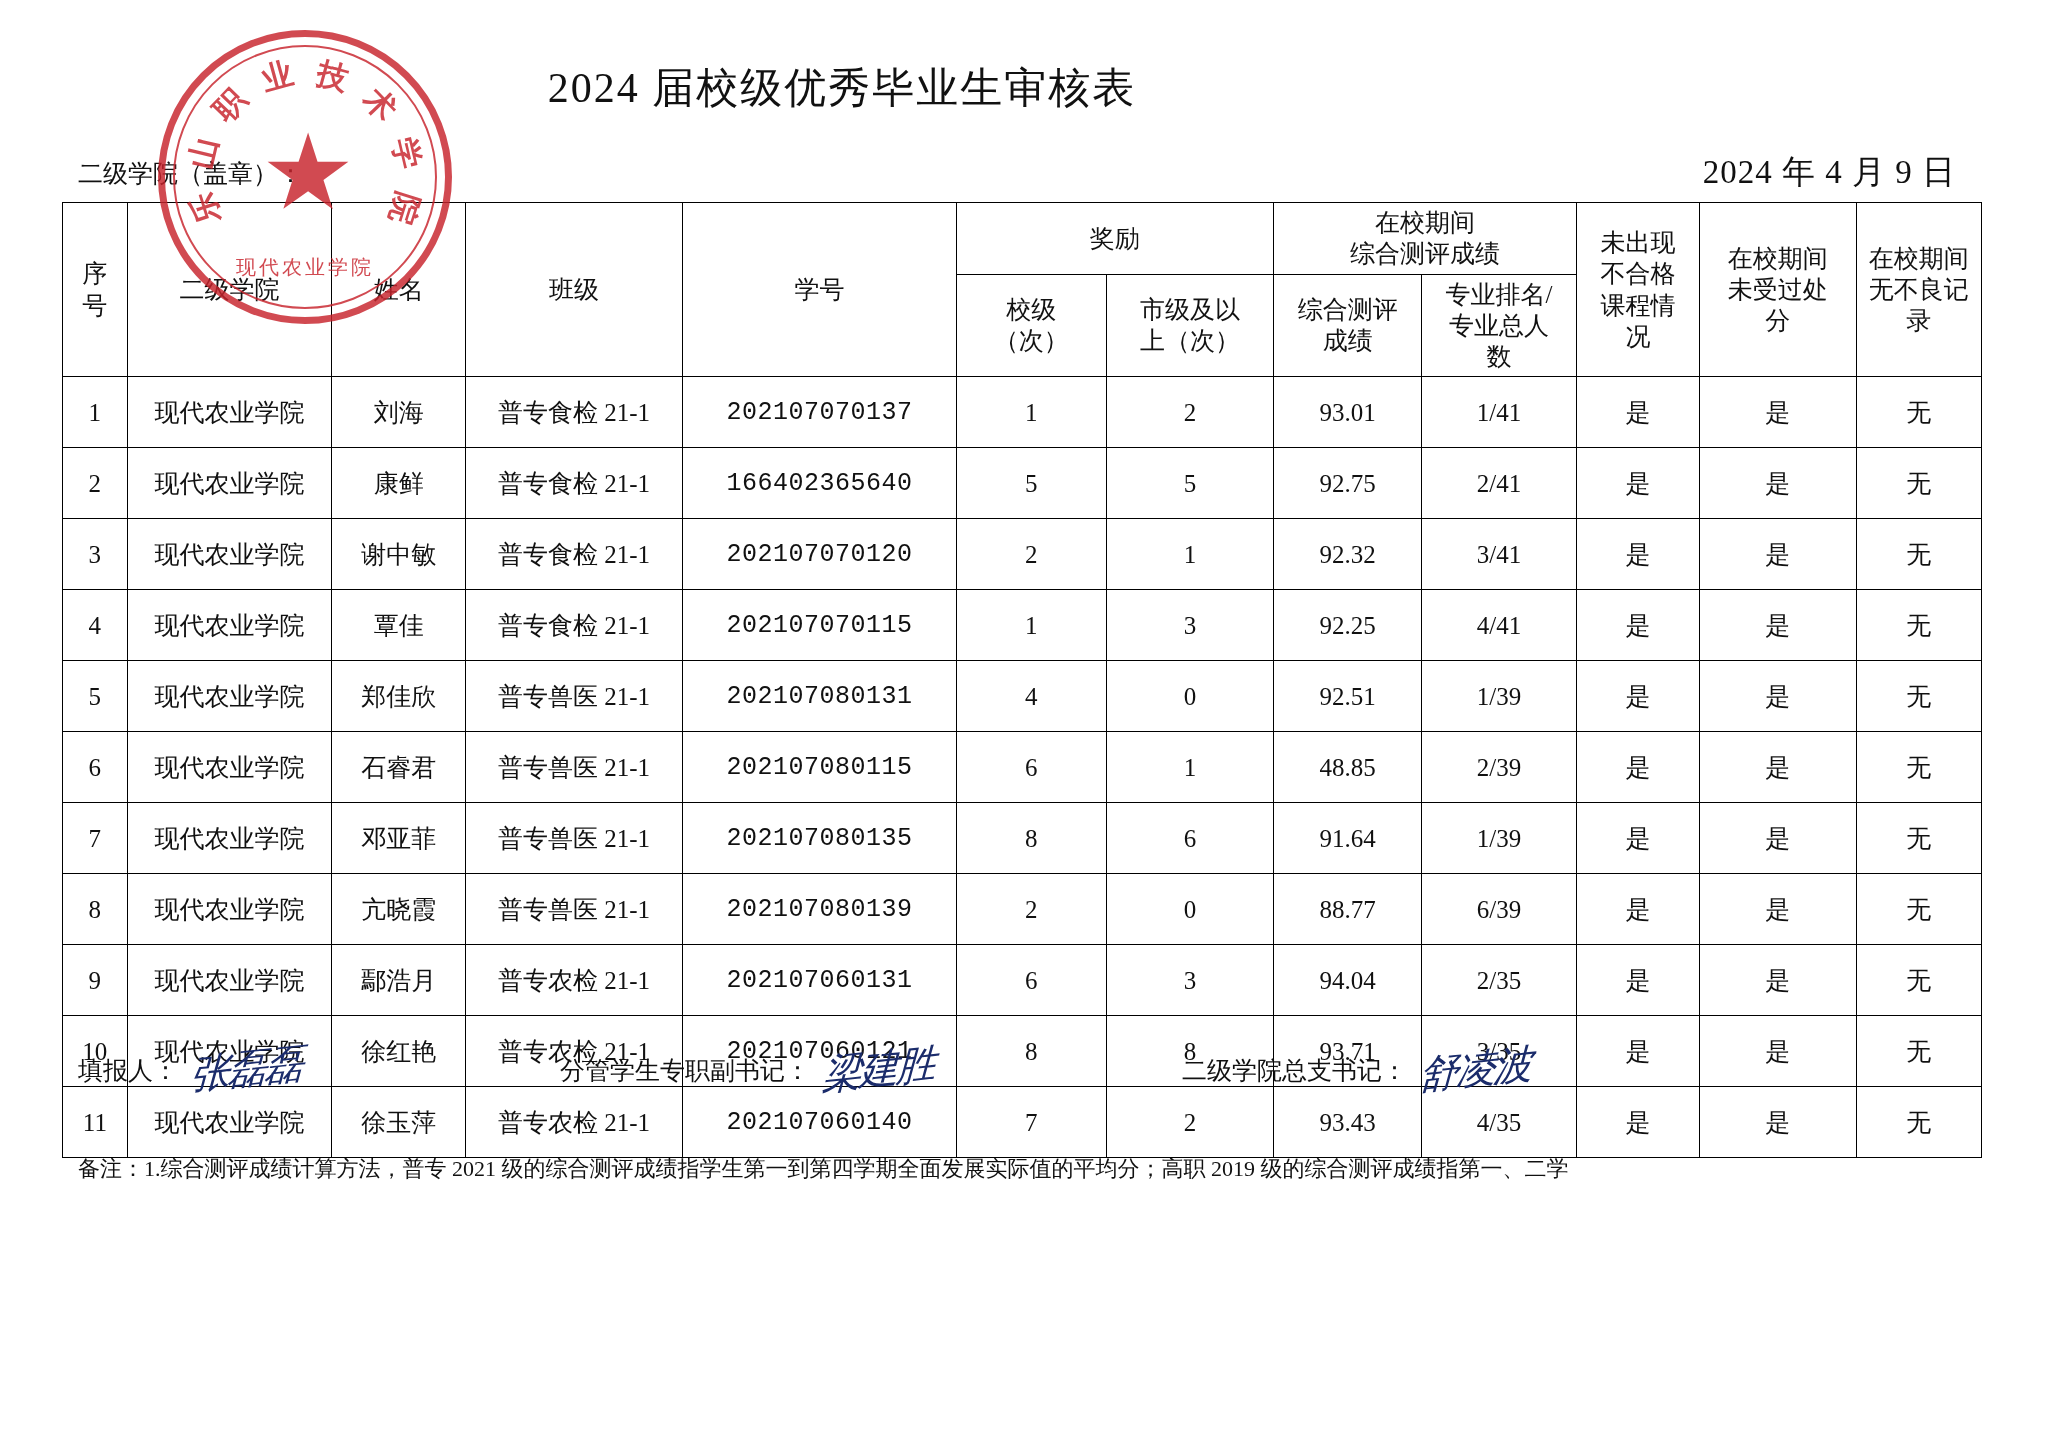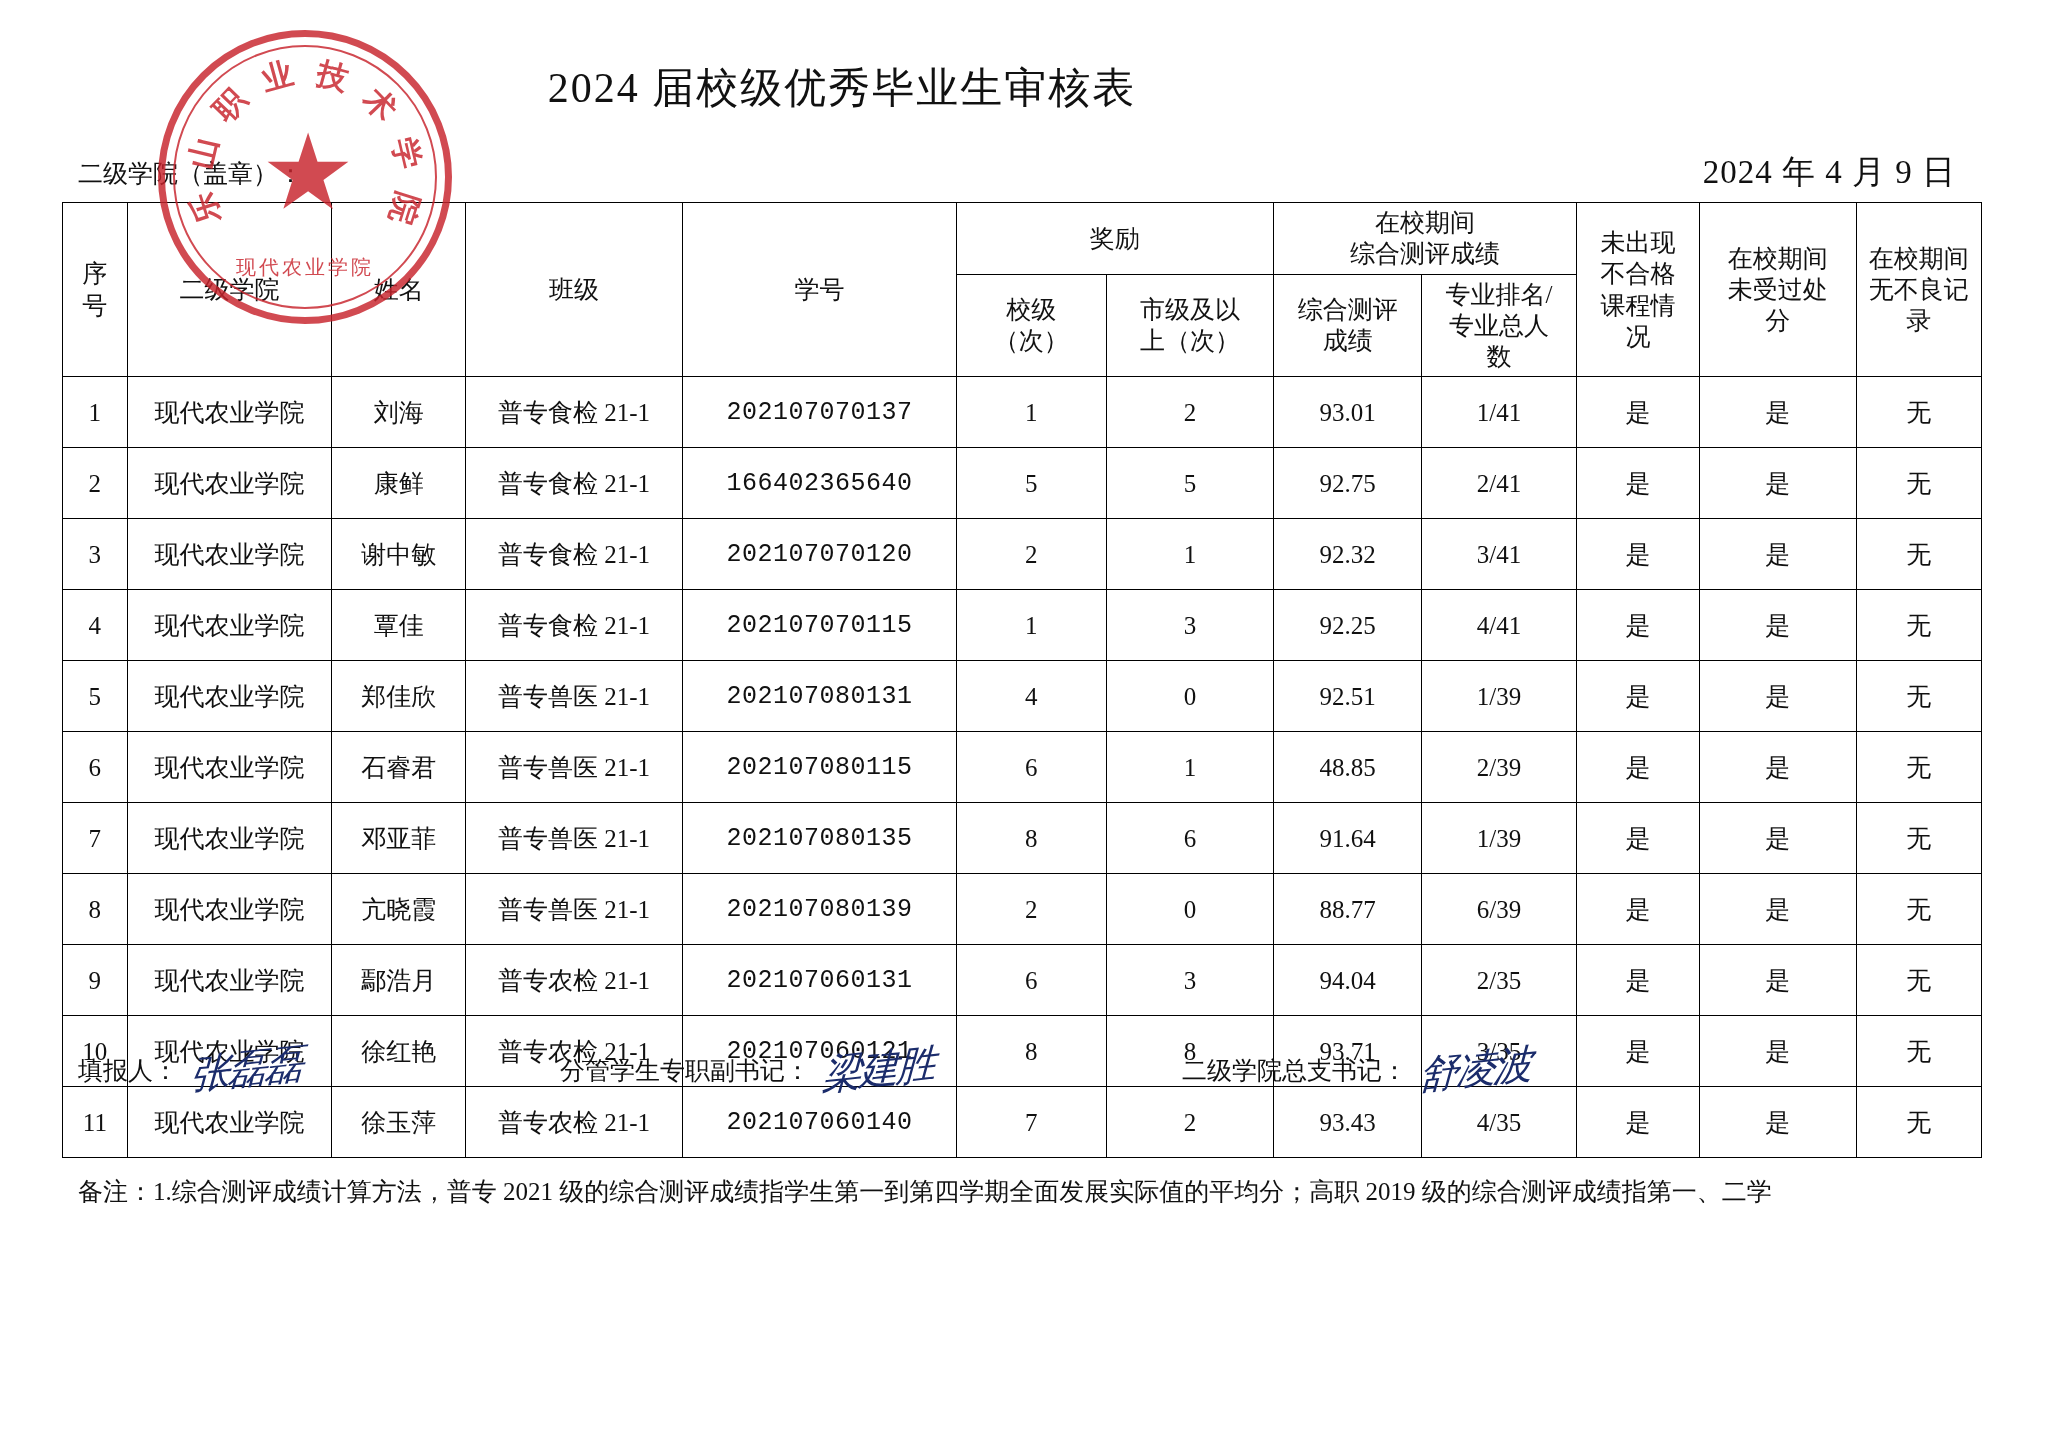--- a/index.html
+++ b/index.html
@@ -173,24 +173,23 @@
     position: relative;
     top: 4px;
   }
 
   
   .remark {
     position: absolute;
     top: 1150px;
     left: 78px;
     width: 1890px;
-    font-size: 25px;
+    font-size: 22px;
     line-height: 1.75;
     text-align: justify;
-    margin-top: 20px;
   }
   .remark .ln { display: block; }
 </style>
 </head>
 <body>
 
 <div class="page">
 
   <div class="title">2024 届校级优秀毕业生审核表</div>
 

